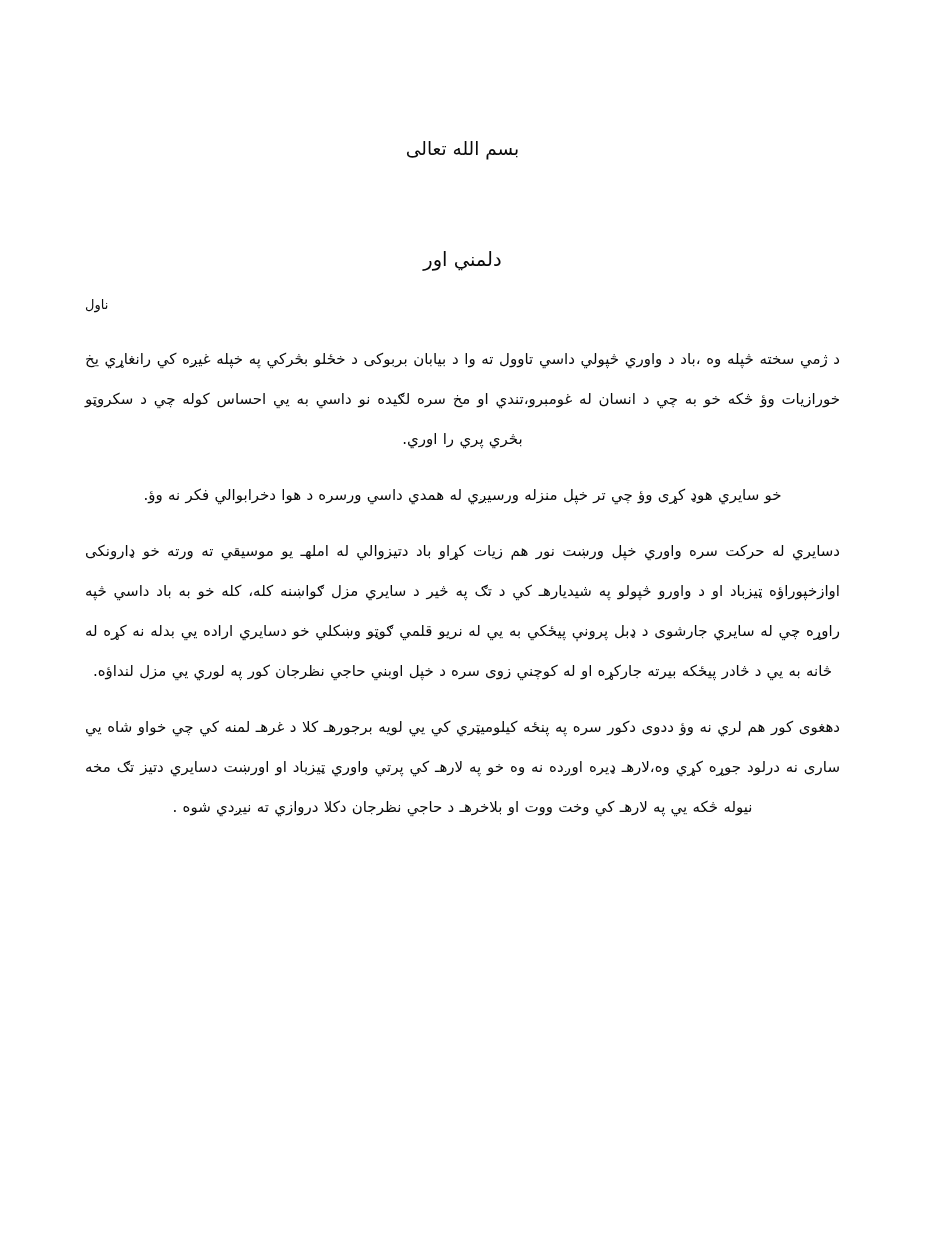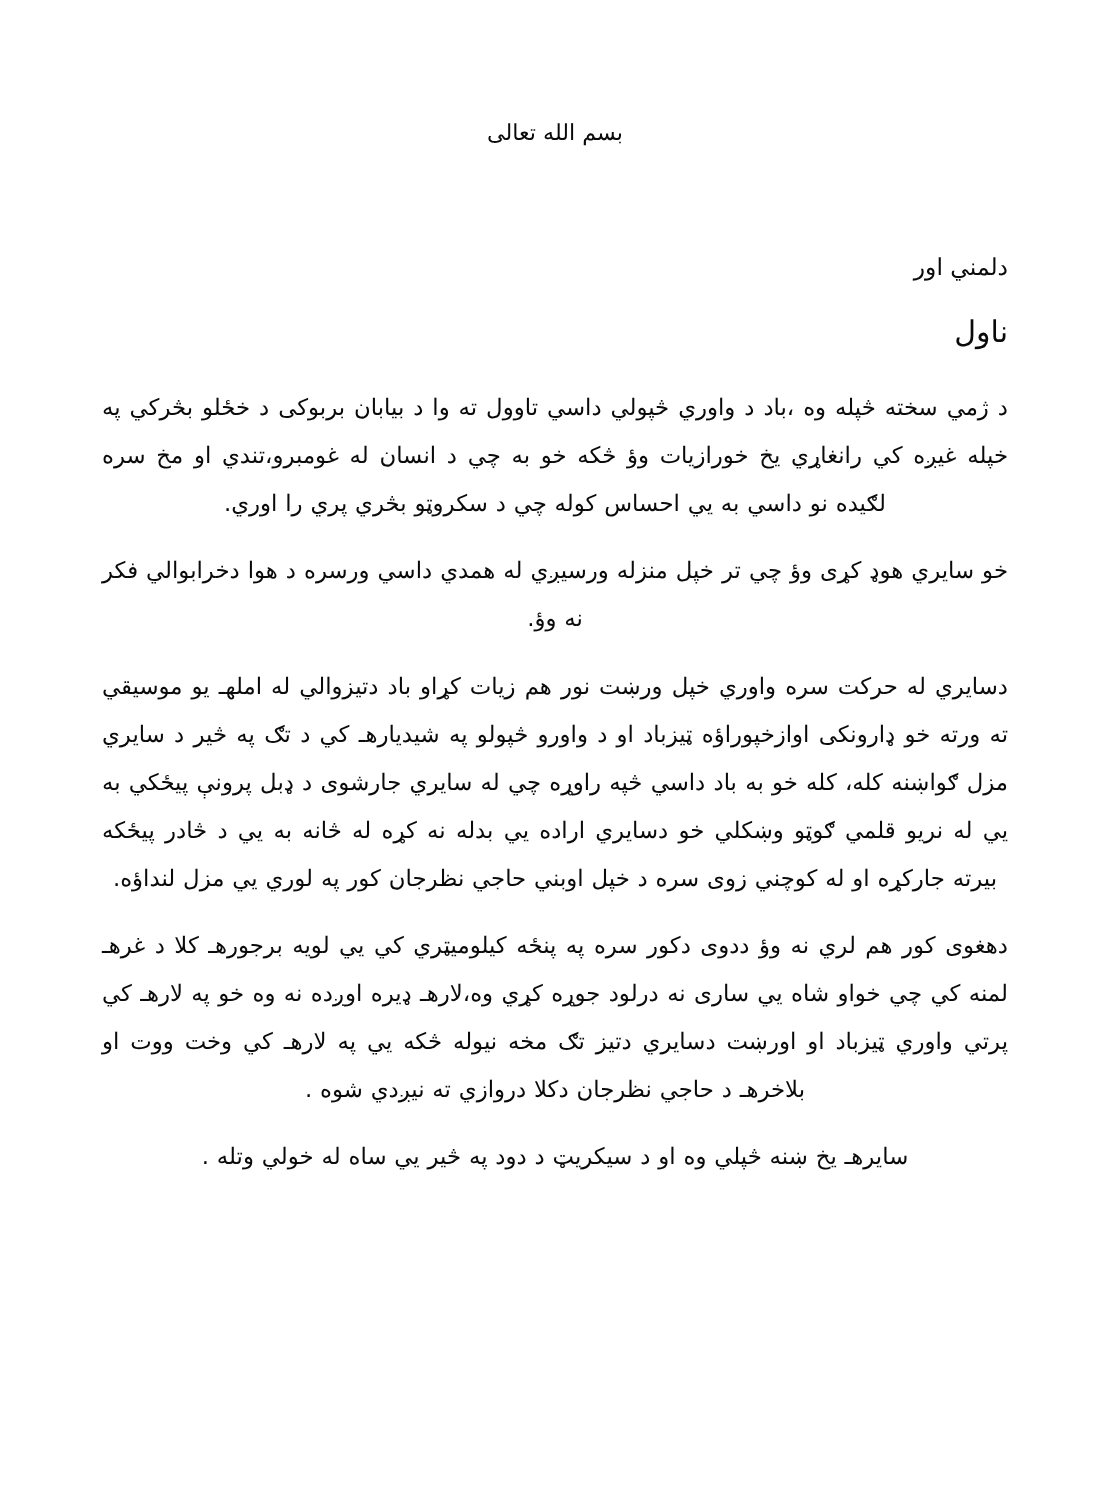--- a/index.html
+++ b/index.html
@@ -14,52 +14,53 @@
     overflow: hidden;
     font-family: "DejaVu Sans", "Liberation Sans", sans-serif;
     color: #0a0a0a;
   }
   .page {
     position: relative;
     width: 925px;
     height: 1048px;
     background: #ffffff;
     box-sizing: border-box;
+    margin-top: 37px;
   }
   .content {
     position: absolute;
     left: 85px;
     top: 0;
     width: 755px;
     direction: rtl;
     text-align: right;
   }
   .bismillah {
     margin-top: 98px;
     text-align: center;
     font-size: 18.5px;
     line-height: 1.5;
     letter-spacing: 0.2px;
   }
   .title {
     margin-top: 82px;
-    text-align: right;
+    text-align: center;
     font-size: 19.5px;
     line-height: 1.5;
   }
   .subtitle {
     margin-top: 21px;
-    text-align: right;
-    font-size: 25px;
+    text-align: left;
+    font-size: 13px;
     line-height: 1.5;
   }
   .para {
     margin: 0;
     padding: 0;
-    font-size: 19px;
+    font-size: 15px;
     line-height: 40px;
     text-align: justify;
     text-justify: inter-word;
     text-align-last: center;
     word-spacing: 0.5px;
   }
   .para.first {
     margin-top: 24px;
   }
   .para + .para {
@@ -82,18 +83,17 @@
     <div class="subtitle">ناول</div>
 
     <p class="para first">د ژمي سخته څپله وه ،باد د واوري څپولي داسي تاوول ته وا د بيابان بربوکی د خځلو بڅرکي په خپله غيږه کي رانغاړي يخ خورازيات وؤ څکه خو به چي د انسان له غومبرو،تندي او مخ  سره لګيده نو داسي به يي احساس کوله چي د سکروټو بڅري پري را اوري.</p>
 
     <p class="para">خو سايري هوډ کړی وؤ چي تر خپل منزله ورسيږي له همدي داسي ورسره د هوا دخرابوالي فکر نه وؤ.</p>
 
     <p class="para">دسايري له حرکت سره واوري خپل ورښت نور  هم زيات کړاو باد دتيزوالي له املهـ يو موسيقي ته ورته خو ډارونکی اوازخپوراؤه ټيزباد او د واورو څپولو په شيديارهـ کي د تګ په څير د سايري مزل ګواښنه کله، کله خو به باد داسي څپه راوړه چي له سايري جارشوی د ډبل پرونې  پيځکي به يي له نريو قلمي ګوټو وښکلي خو دسايري اراده يي بدله نه کړه له څانه به يي د څادر پيځکه بيرته جارکړه او له کوچني زوی سره د خپل اوبني حاجي نظرجان کور په لوري يي  مزل لنداؤه.</p>
 
     <p class="para">دهغوی کور هم لري نه وؤ ددوی دکور سره په پنځه  کيلوميټري کي يي لويه برجورهـ کلا د غرهـ لمنه کي  چي خواو شاه يي ساری نه درلود جوړه کړي وه،لارهـ ډيره اوږده نه وه خو په لارهـ کي پرتي واوري ټيزباد او اورښت  دسايري  دتيز تګ مخه نيوله  څکه يي په لارهـ کي وخت ووت او بلاخرهـ د حاجي نظرجان دکلا دروازي ته نيږدي شوه .</p>
 
-    <p class="para center-line">سايرهـ يخ ښنه  څپلي وه او د سيکريټ د دود په څير  يي ساه له خولي وتله .</p>
 
 
 
   </div>
 </div>
 
 </body></html>

